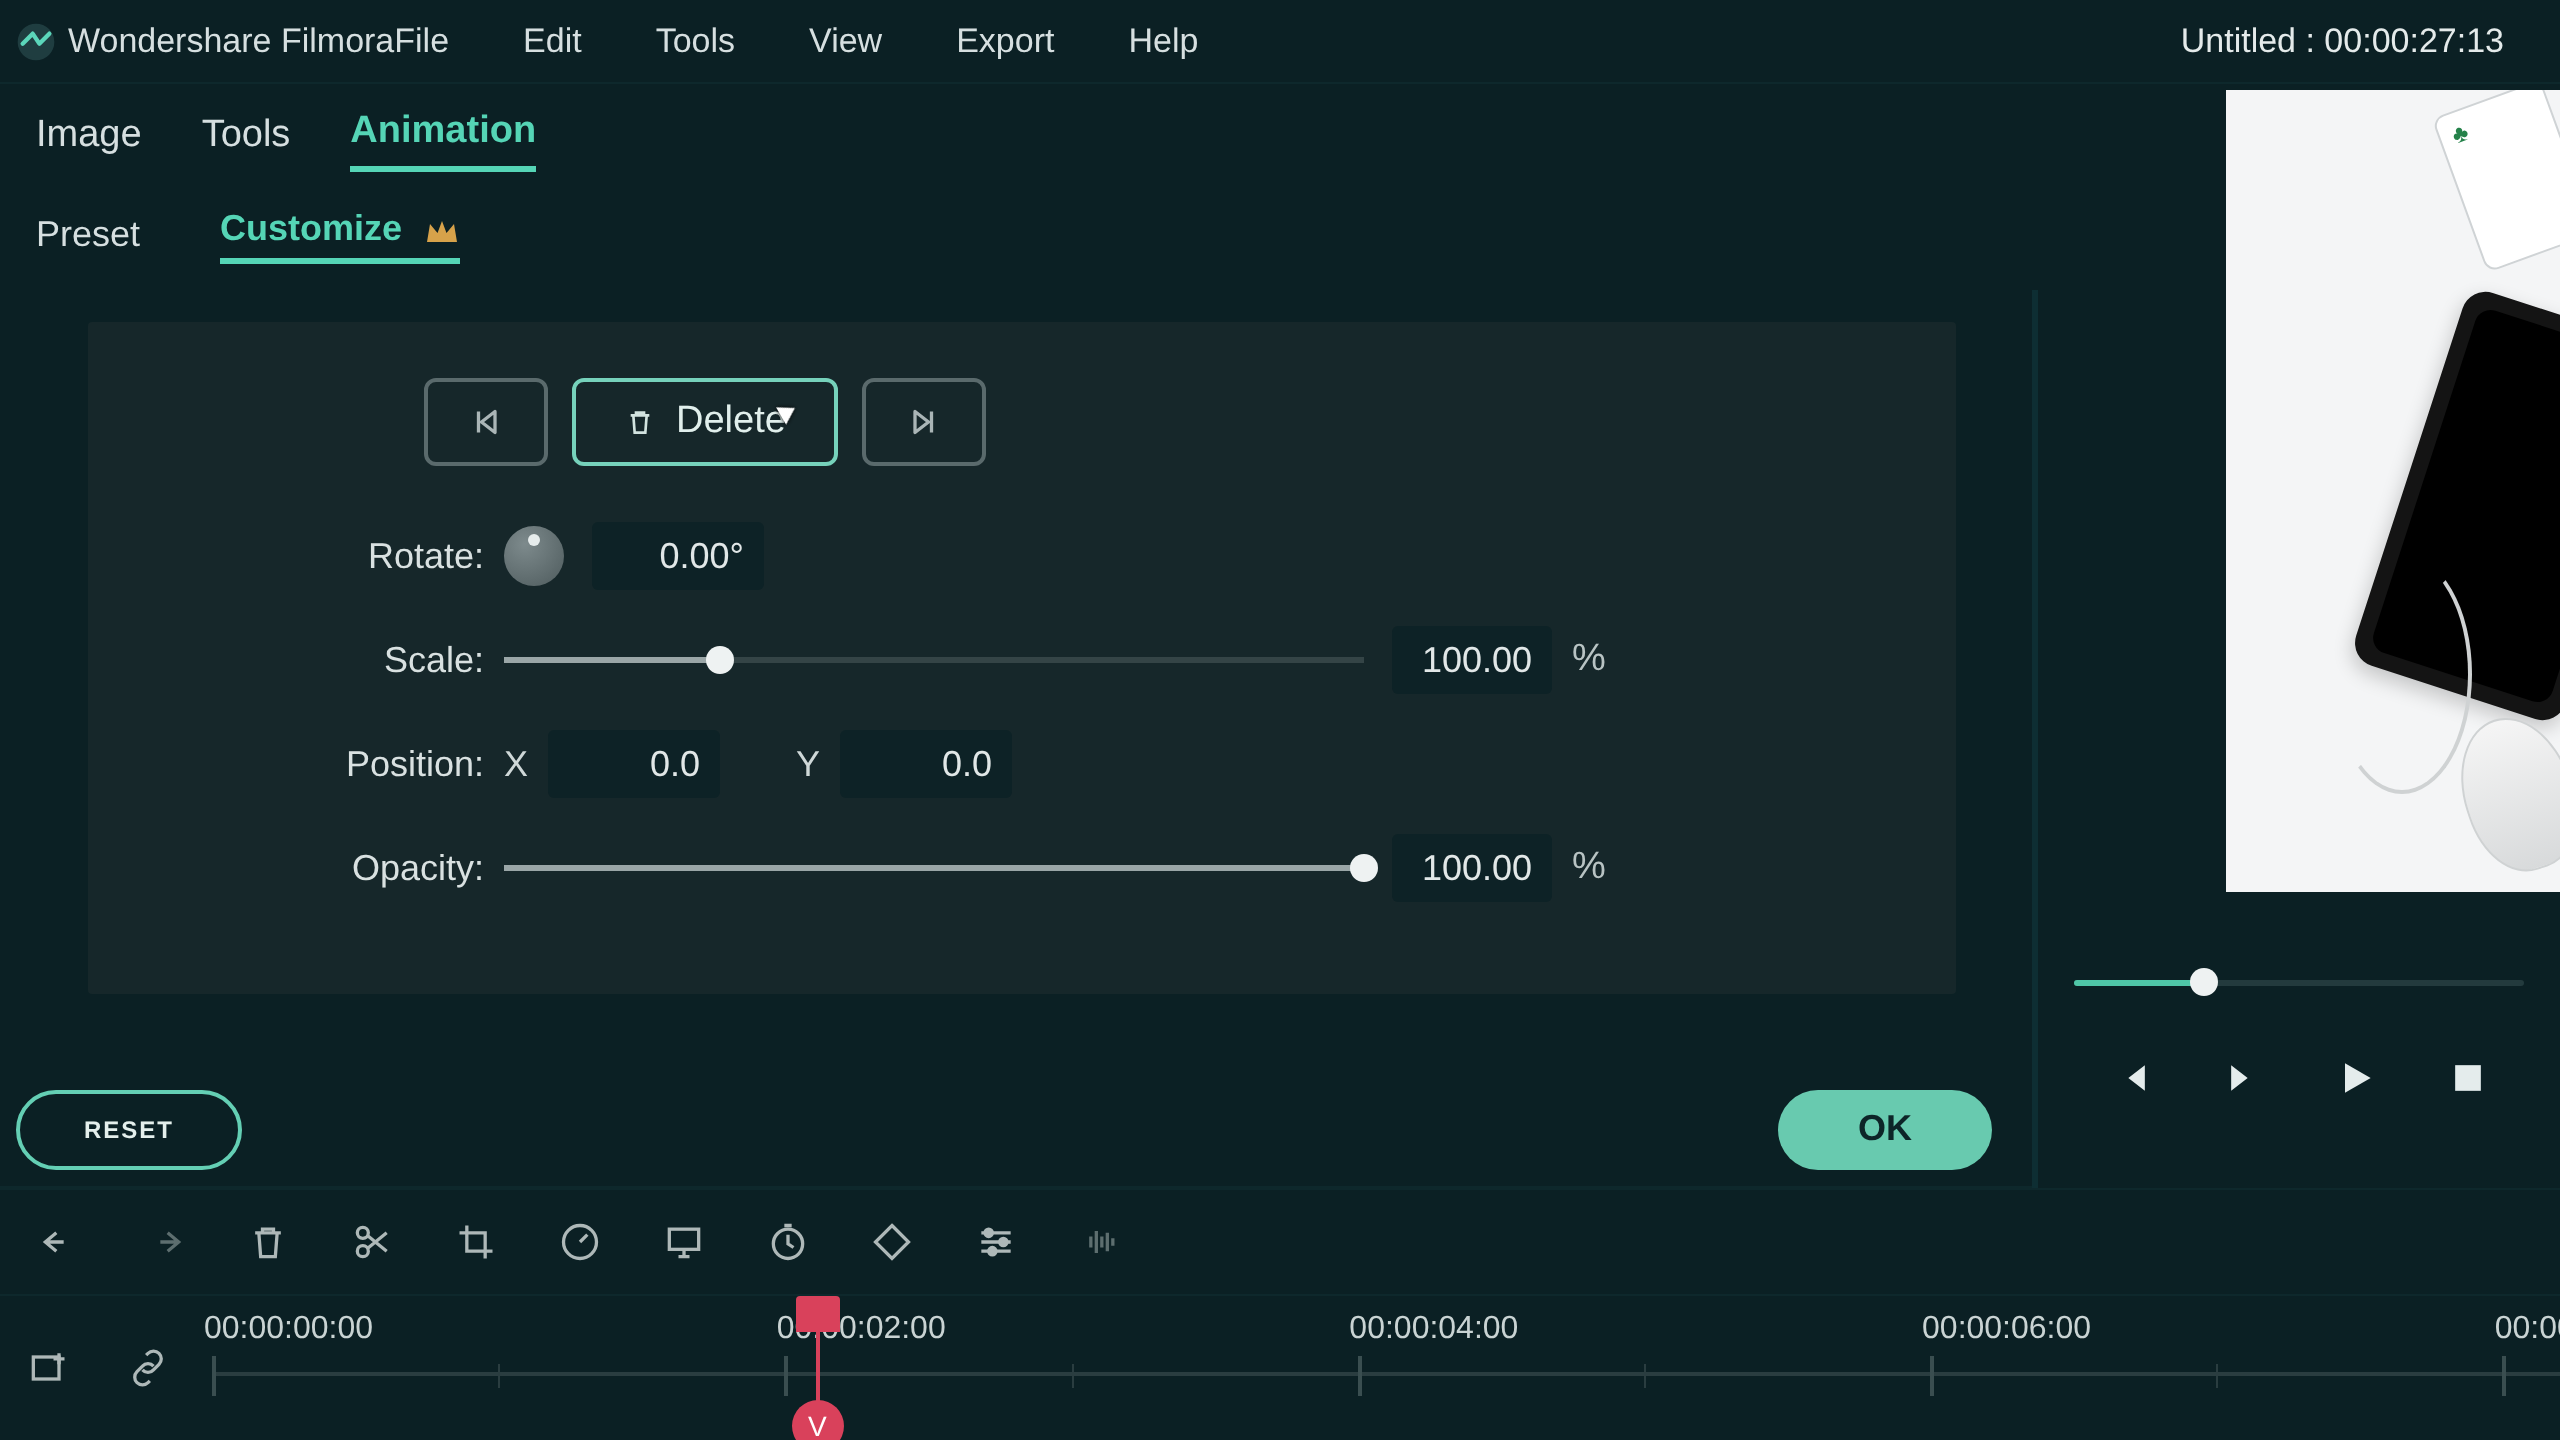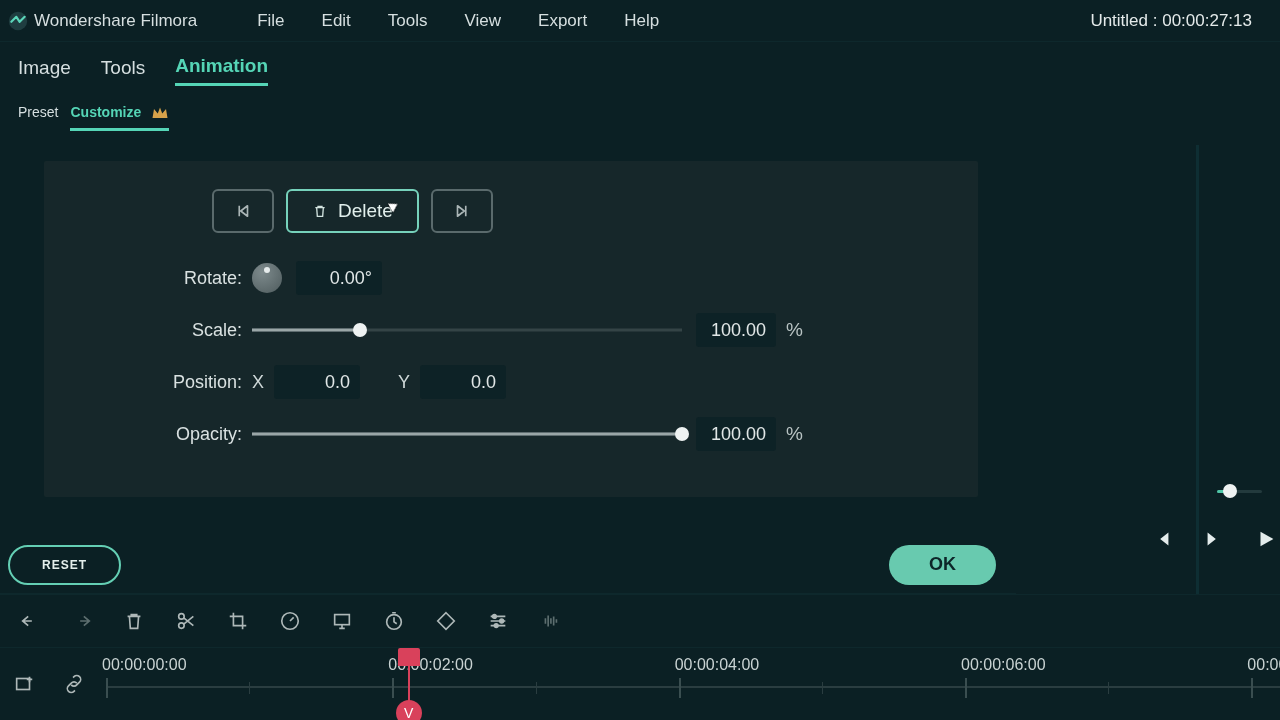--- a/index.html
+++ b/index.html
@@ -16,52 +16,52 @@
     display: flex; align-items: center;
     height: 42px; padding: 0 8px;
     font-size: 17px;
     border-bottom: 1px solid #0e282c;
   }
   .logo-icon {
     width: 20px; height: 20px; margin-right: 6px;
     display: inline-flex; align-items: center; justify-content: center;
   }
   .logo-icon svg { width: 20px; height: 20px; }
-  .app-name { font-weight: 400; margin-right: 60px; white-space: nowrap; }
+  .app-name { font-weight: 400; white-space: nowrap; }
   .menu-items { display: flex; gap: 37px; }
   .menu-item { cursor: pointer; }
   .project-title { margin-left: auto; margin-right: 20px; color: #e4eaea; }
 
   
   .main-tabs {
     display: flex; align-items: center; gap: 30px;
     padding: 13px 18px 8px 18px;
     font-size: 19px;
   }
   .main-tab { cursor: pointer; padding-bottom: 6px; }
   .main-tab.active { color: #55d5b6; font-weight: 600; border-bottom: 3px solid #55d5b6; }
 
   
   .sub-tabs {
-    display: flex; align-items: flex-start; gap: 12px;
+    display: flex; align-items: flex-end; gap: 40px;
     padding: 10px 18px 14px 18px;
-    font-size: 14px;
+    font-size: 18px;
   }
   .sub-tab { cursor: pointer; padding-bottom: 4px; }
   .sub-tab.active { color: #55d5b6; font-weight: 600; border-bottom: 3px solid #55d5b6; }
   .crown-icon { width: 18px; height: 18px; display: inline-block; margin-left: 6px; vertical-align: -2px; }
 
   
   .editor-body {
     position: absolute;
     top: 145px; left: 0; right: 0; bottom: 126px;
     display: flex;
   }
   .props-column {
-    width: 1196px; position: relative;
+    width: 1016px; position: relative;
     padding: 0 12px;
   }
   .props-panel {
     position: absolute;
     left: 44px; top: 16px;
     width: 934px; height: 336px;
     background: #16272a;
     border-radius: 2px;
     padding: 28px 28px 20px 28px;
   }

